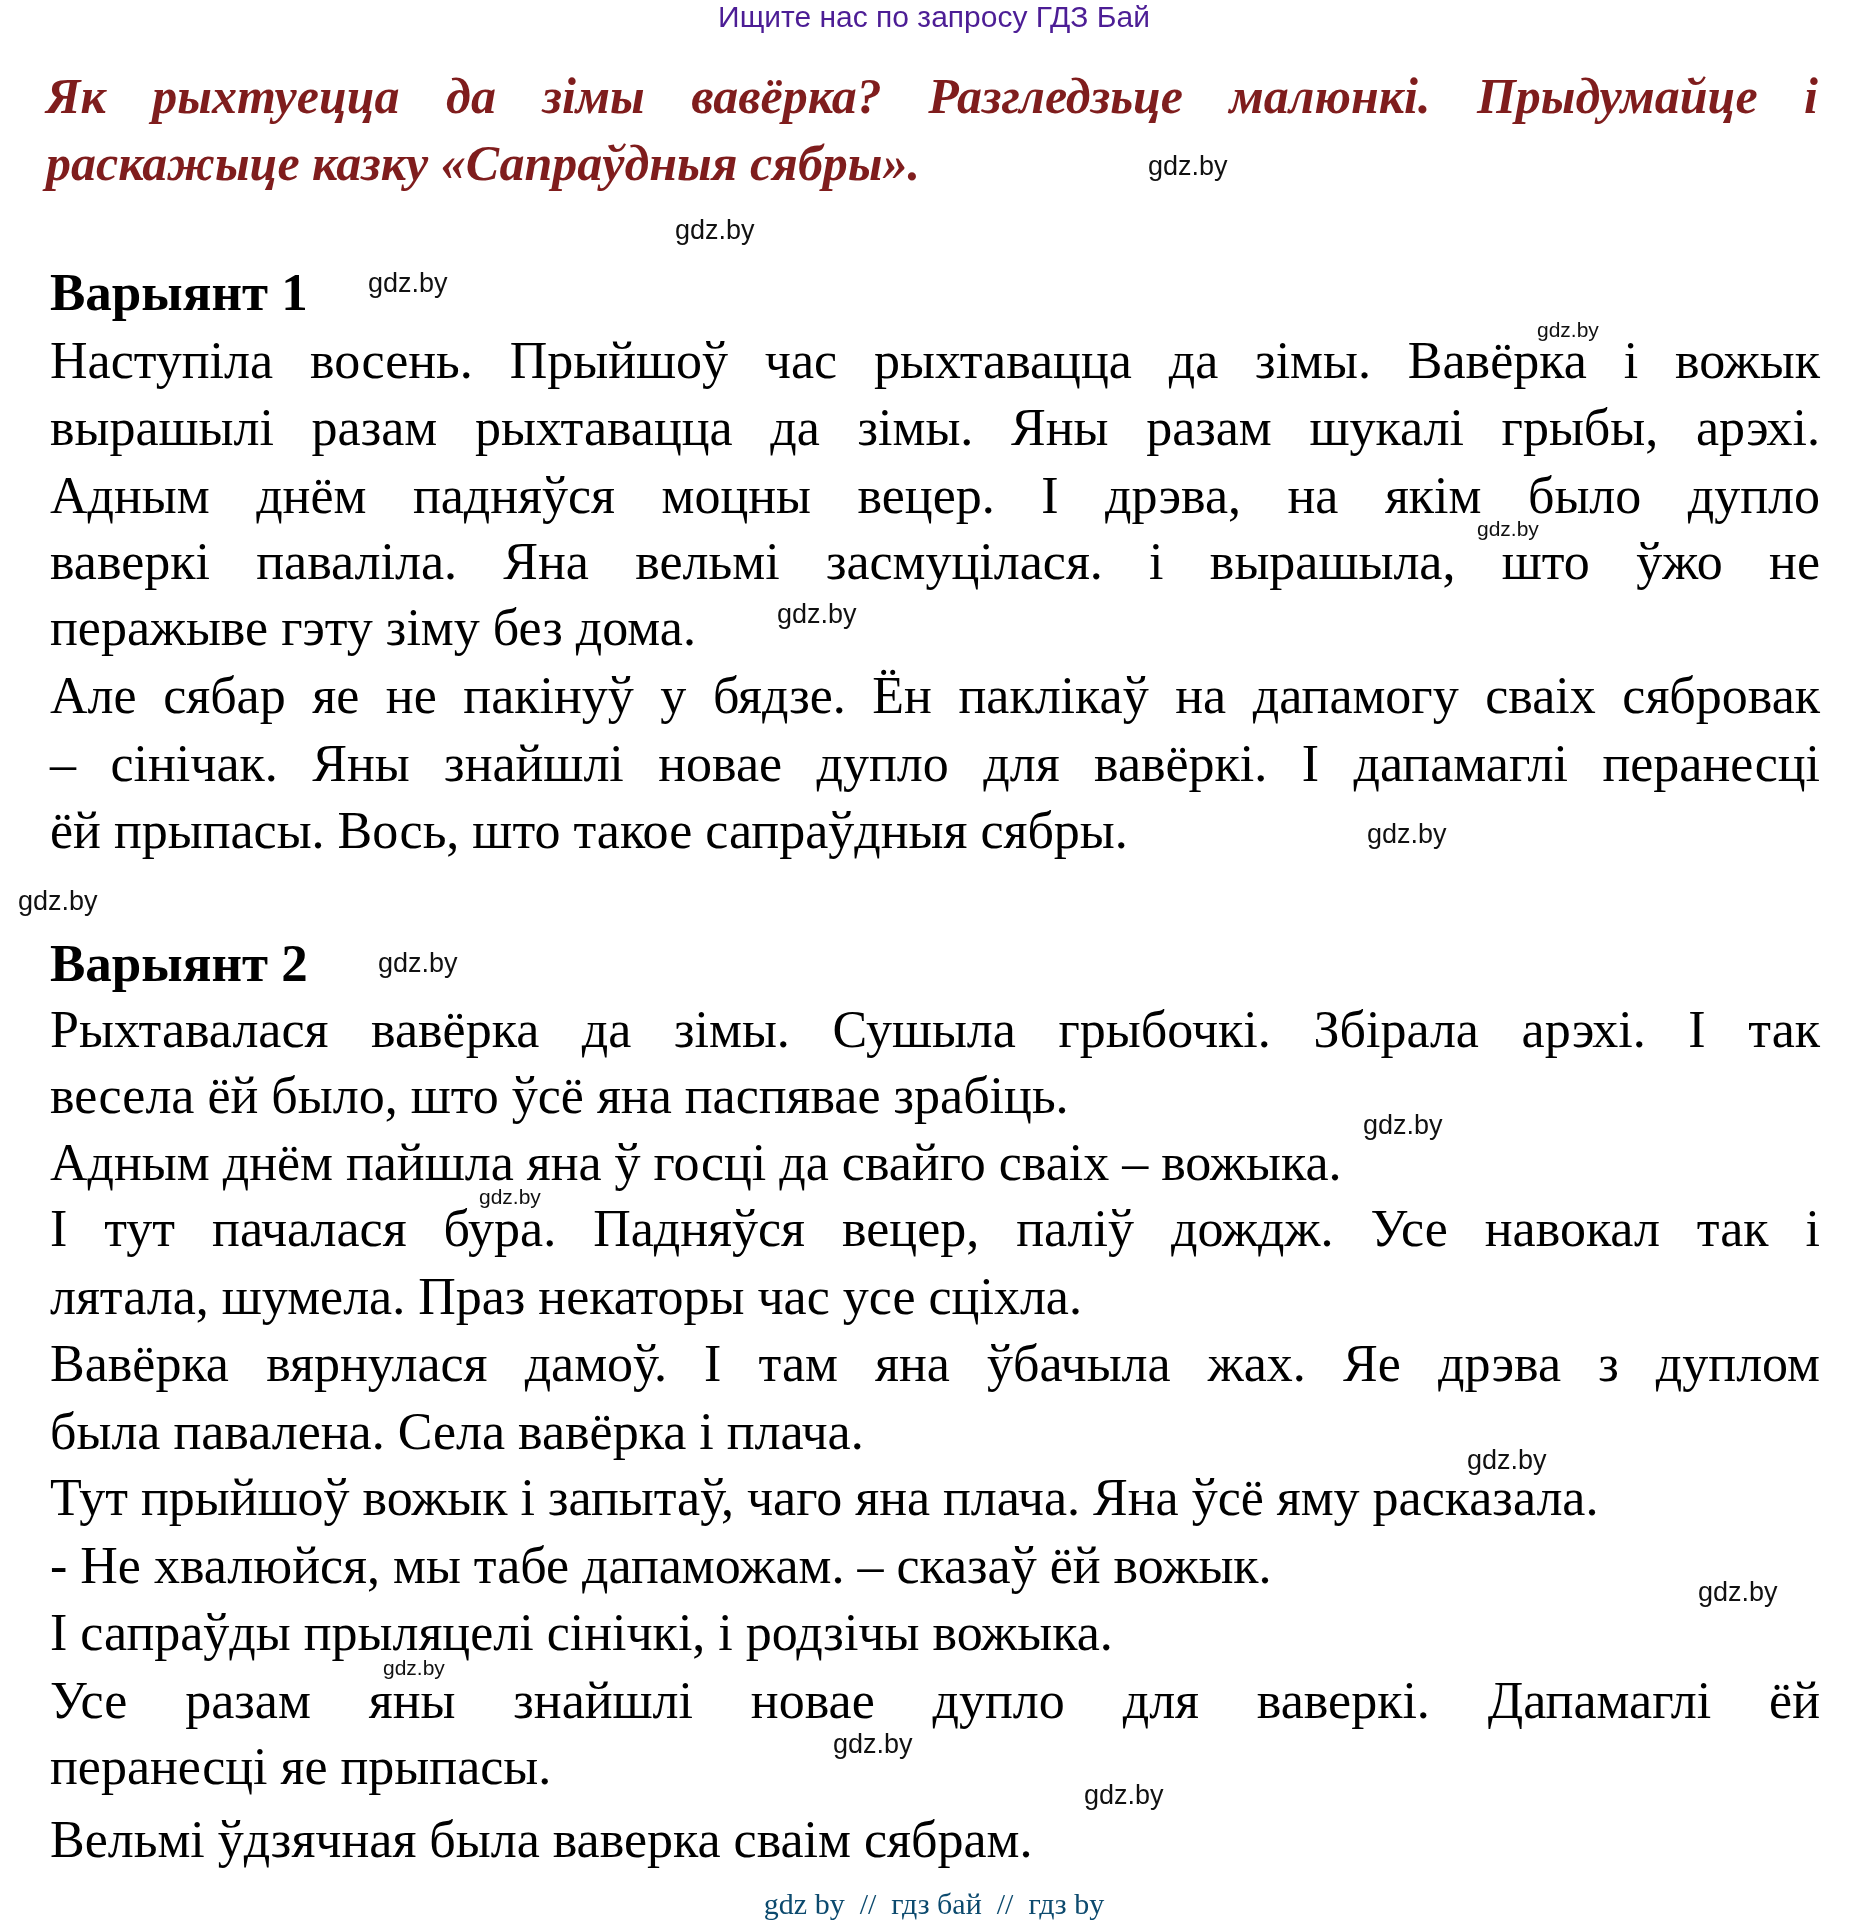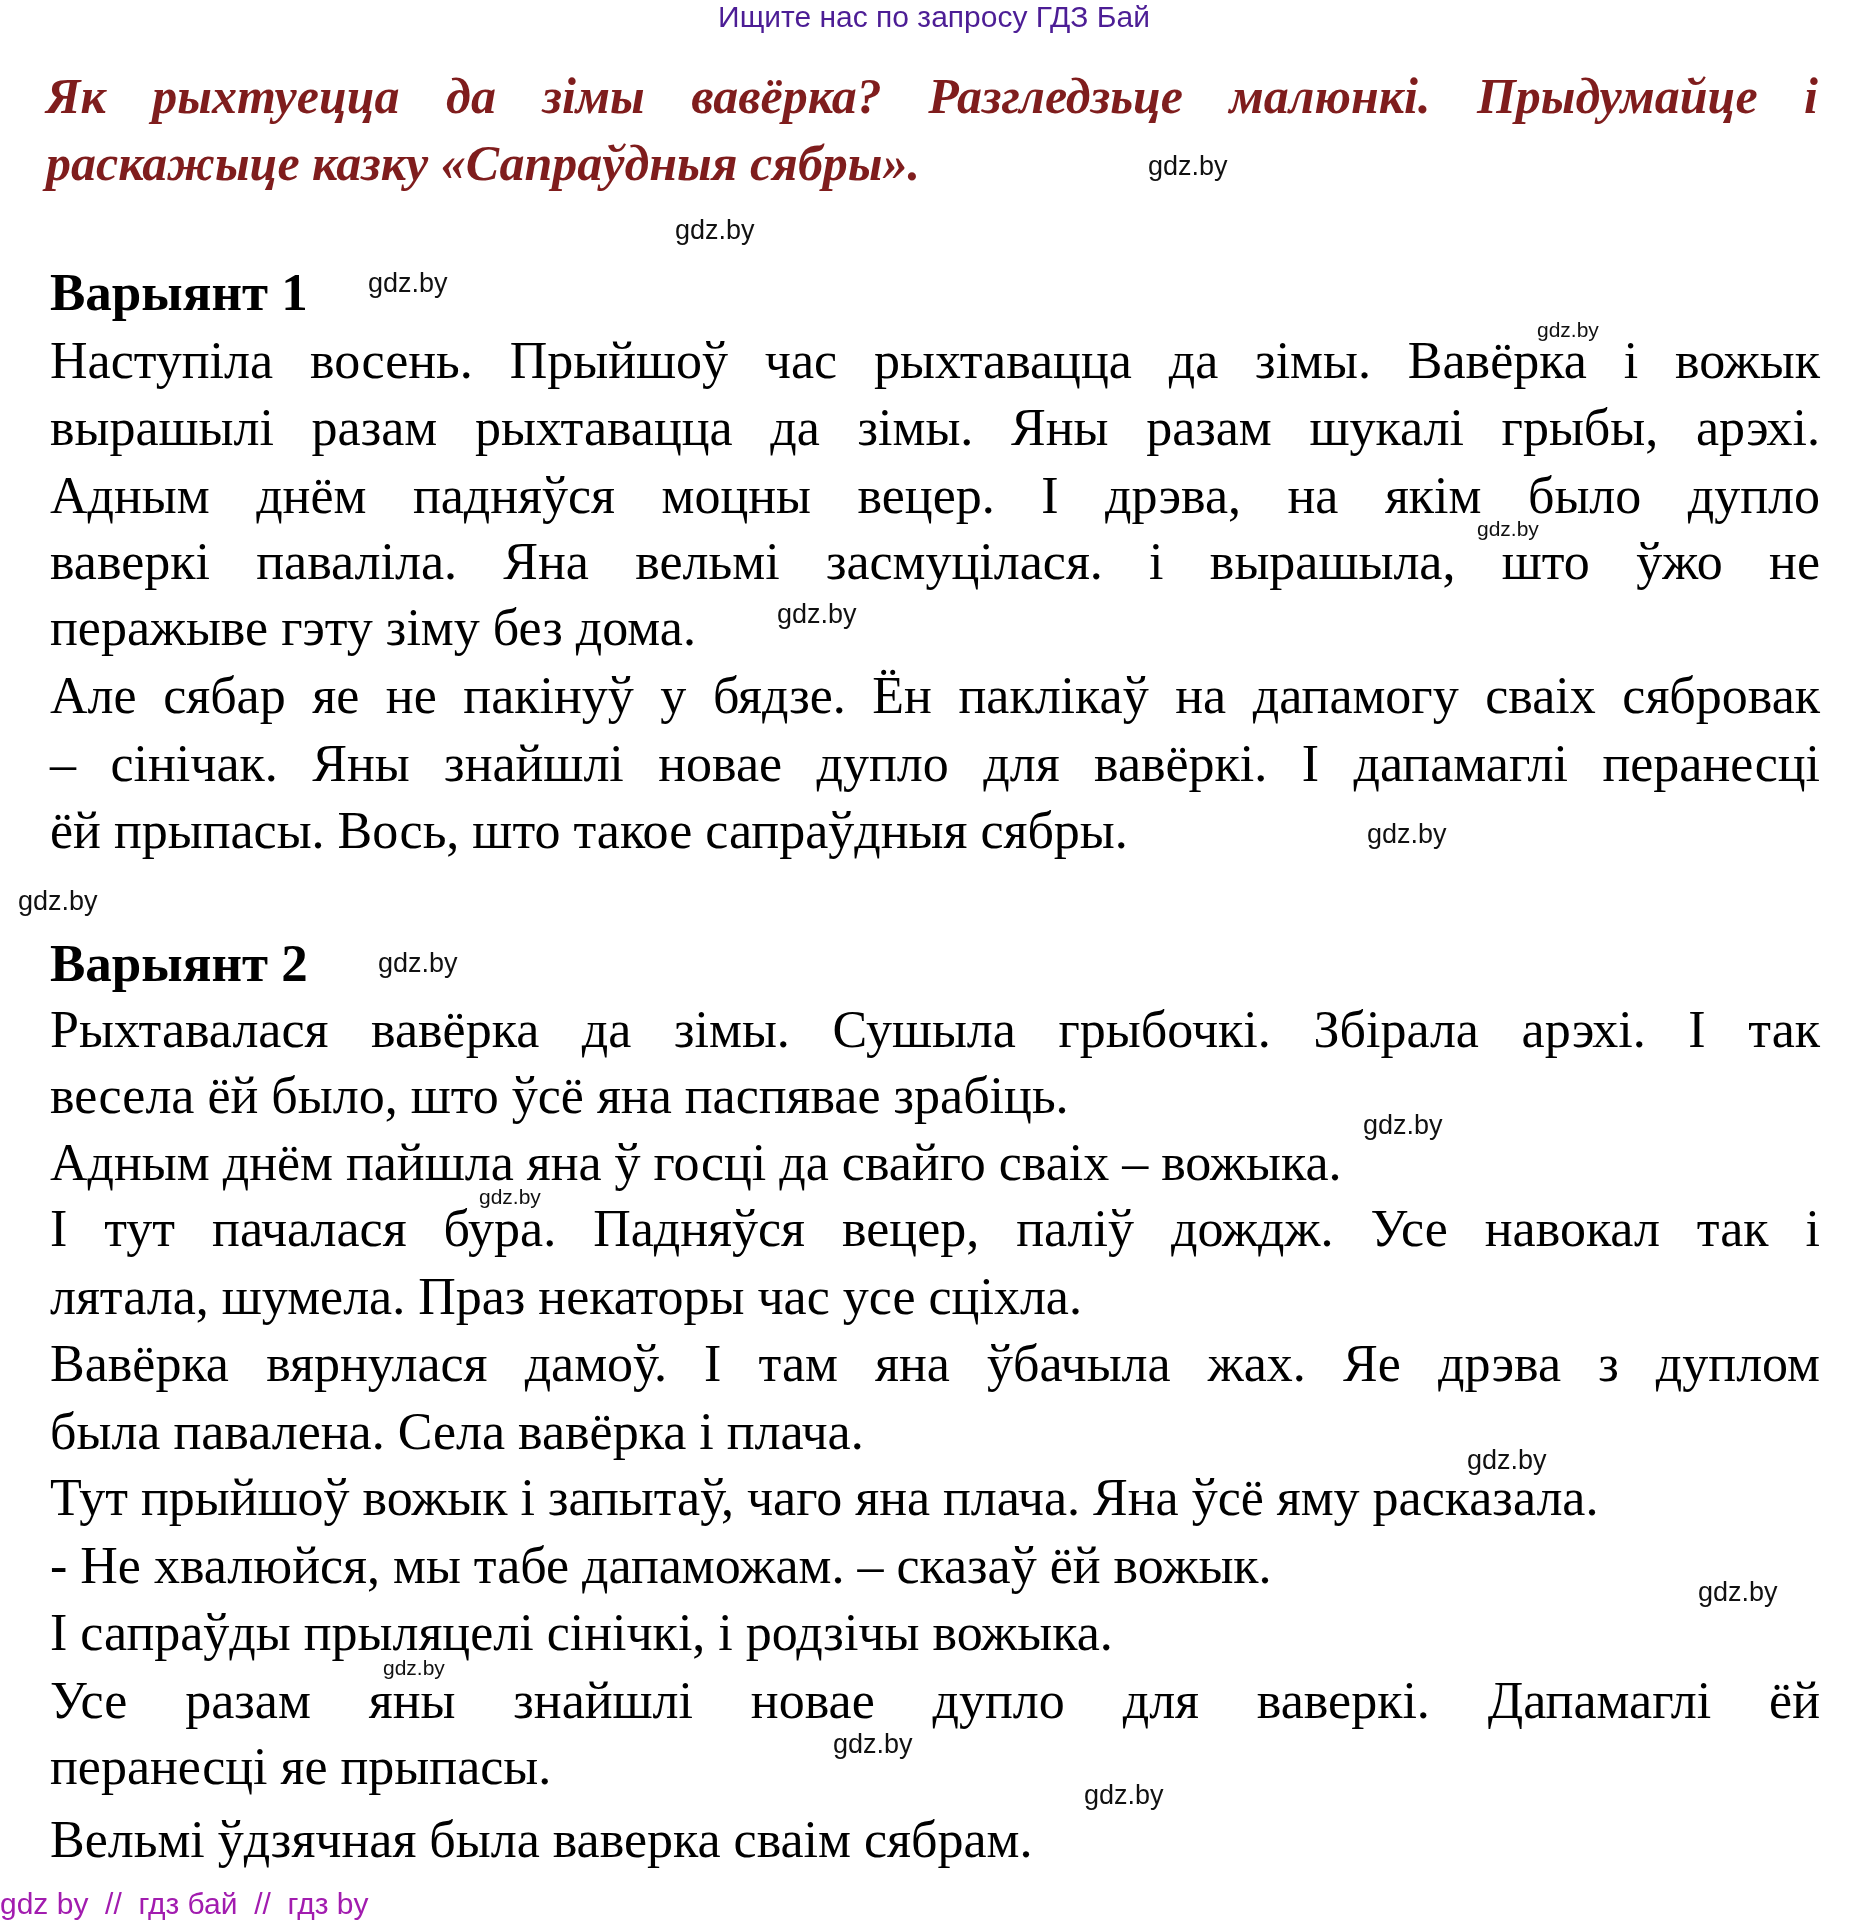--- a/index.html
+++ b/index.html
@@ -5,22 +5,22 @@
   html, body { margin: 0; padding: 0; background: #ffffff; }
   body { width: 1868px; height: 1930px; position: relative; overflow: hidden; }
   .abs { position: absolute; white-space: nowrap; }
   .header {
     left: 0; width: 1868px; top: 0; height: 36px; line-height: 34px;
     text-align: center; font-family: "Liberation Sans", sans-serif;
     font-size: 30px; color: #4c1d95;
   }
   .footer {
     left: 0; width: 1868px; top: 1884px; height: 40px; line-height: 40px;
-    font-family: Liberation Sans, sans-serif;
-    font-size: 30px; color: #a21caf; white-space: pre;
+    text-align: center; font-family: Liberation Serif, serif;
+    font-size: 30px; color: #0c4a6e; white-space: pre;
   }
   .title-line {
     left: 46px; width: 1772px; height: 67px; line-height: 67px;
     font-family: "Liberation Serif", serif; font-weight: bold; font-style: italic;
     font-size: 50px; color: #7f1d1d;
   }
   .heading {
     left: 50px; height: 67px; line-height: 67px;
     font-family: "Liberation Serif", serif; font-weight: bold;
     font-size: 53px; color: #000;

